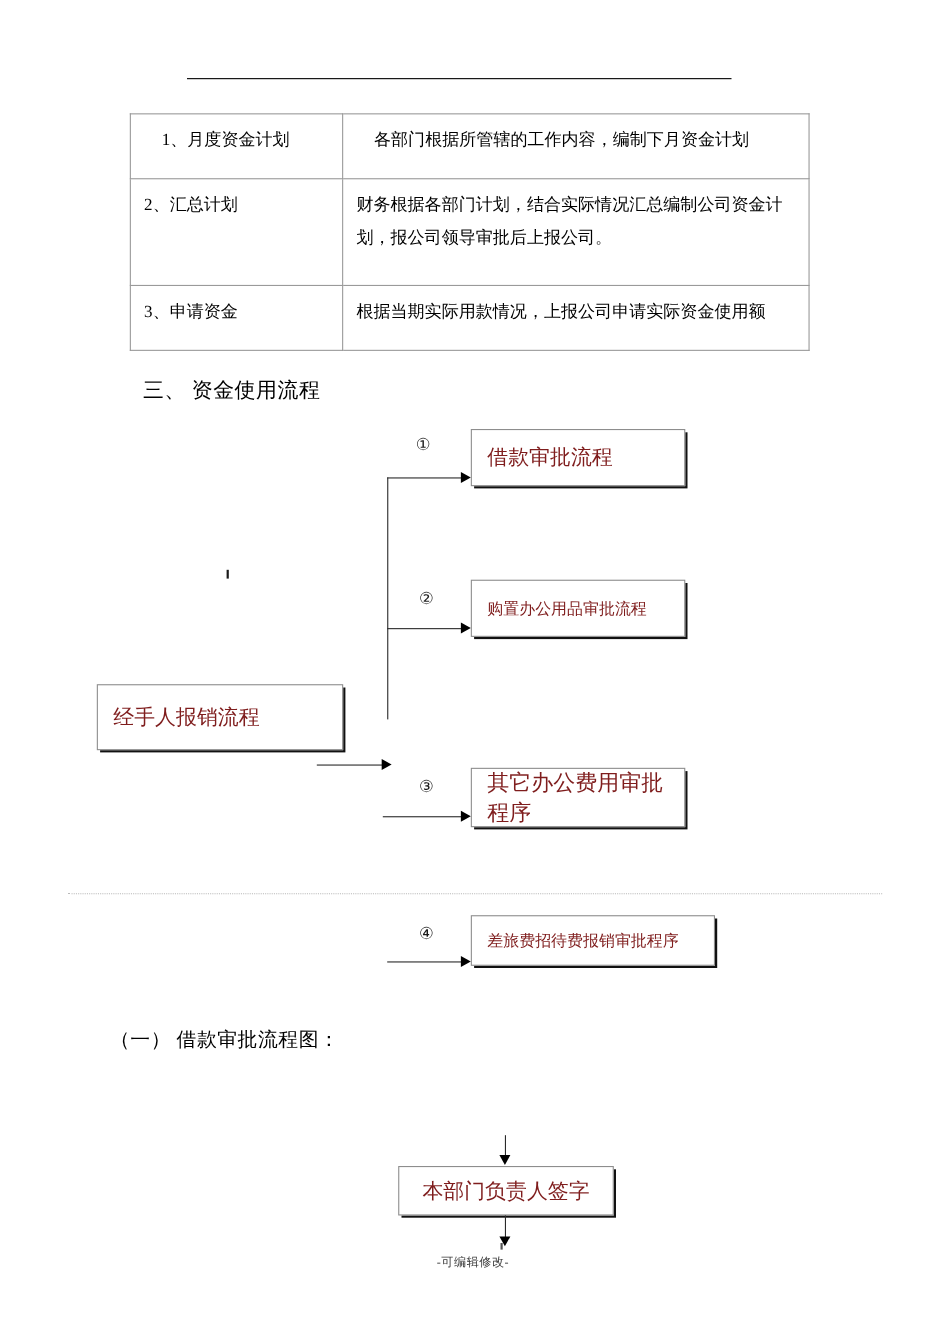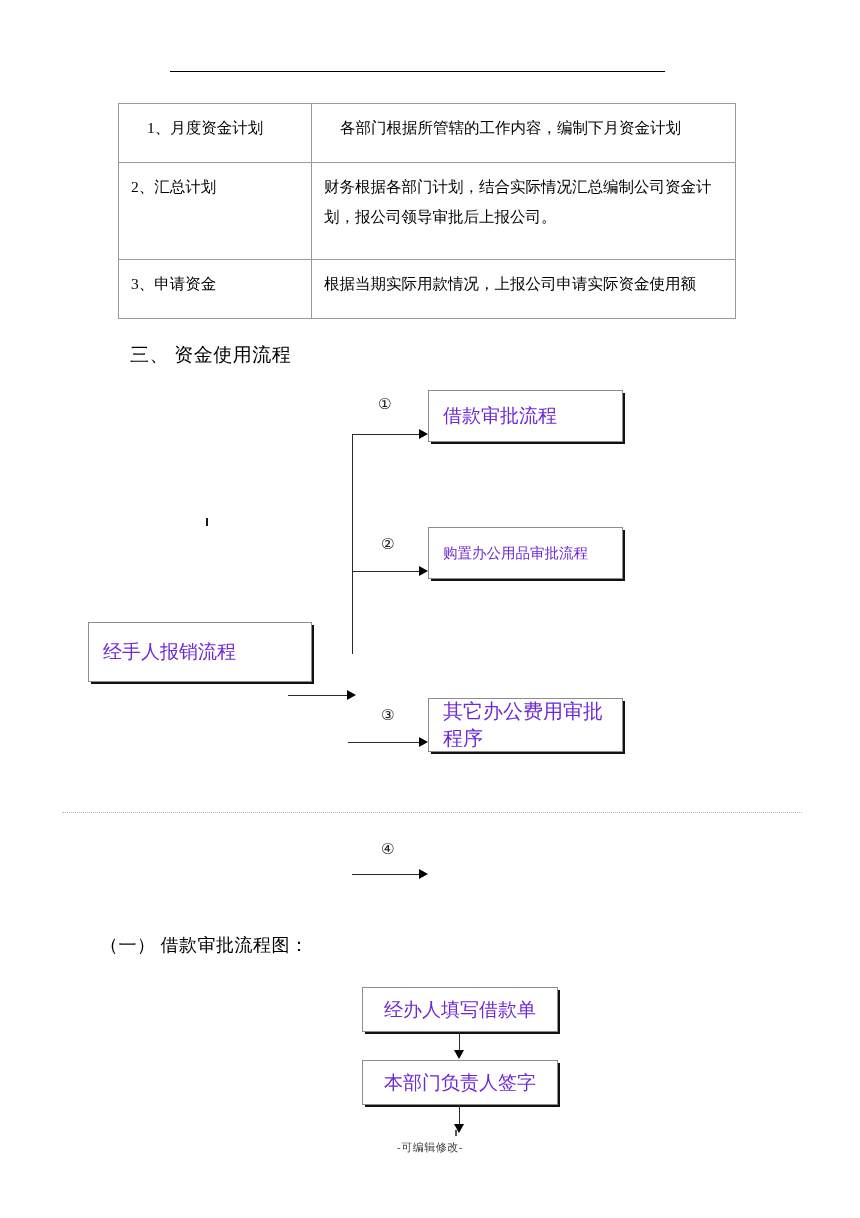--- a/index.html
+++ b/index.html
@@ -71,21 +71,21 @@
   
   .fbox {
     position: absolute;
     box-sizing: border-box;
     background: #ffffff;
     border: 1px solid #8d8d8d;
     box-shadow: 2.5px 2.5px 0 -0.5px #111;
     display: flex;
     align-items: center;
     font-family: "Liberation Serif", "DejaVu Serif", serif;
-    color: #6d28d9;
+    color: #7f1d1d;
   }
   .fbox.pad-left { padding-left: 14px; }
   .fbox.centered { justify-content: center; }
 
   #box-source   { left: 88px;  top: 622px; width: 224px; height: 60px; font-size: 19px; }
   #box-opt1     { left: 428px; top: 390px; width: 195px; height: 52px; font-size: 19px; }
   #box-opt2     { left: 428px; top: 527px; width: 195px; height: 52px; font-size: 14.5px; }
   #box-opt3     { left: 428px; top: 698px; width: 195px; height: 54px; font-size: 20px; }
   #box-opt4     { left: 428px; top: 832px; width: 222px; height: 46px; font-size: 14.5px; }
   #box-step1    { left: 362px; top: 987px; width: 196px; height: 45px; font-size: 19px; }
@@ -222,20 +222,21 @@
     </tbody>
   </table>
 
   <div class="heading" id="heading-section3">三、  资金使用流程</div>
 
   <div class="fbox pad-left" id="box-source">经手人报销流程</div>
 
   <div class="fbox pad-left" id="box-opt1">借款审批流程</div>
   <div class="fbox pad-left" id="box-opt2">购置办公用品审批流程</div>
   <div class="fbox pad-left" id="box-opt3">其它办公费用审批程序</div>
+  <div class="fbox pad-left" id="box-opt4">差旅费招待费报销审批程序</div>
 
   <div class="circ-num" id="num1">①</div>
   <div class="circ-num" id="num2">②</div>
   <div class="circ-num" id="num3">③</div>
   <div class="circ-num" id="num4">④</div>
 
   <div class="vline" id="trunk-v"></div>
   <div class="hline" id="branch-h1"></div>
   <div class="arrow-right" id="arrow-h1"></div>
   <div class="hline" id="branch-h2"></div>
@@ -249,21 +250,20 @@
 
   <div class="hline" id="branch-h4"></div>
   <div class="arrow-right" id="arrow-h4"></div>
 
   <div id="stray-mark"></div>
 
   <div id="page-break"></div>
 
   <div class="heading" id="heading-sub1">（一）  借款审批流程图：</div>
 
-  <div class="fbox centered" id="box-step1">经办人填写借款单</div>
   <div class="vline" id="v-step1-2"></div>
   <div class="arrow-down" id="arrow-step1"></div>
 
   <div class="fbox centered" id="box-step2">本部门负责人签字</div>
   <div class="vline" id="v-step2-out"></div>
   <div class="arrow-down" id="arrow-step2"></div>
 
   <div id="footer-tick"></div>
   <div id="footer-note">-可编辑修改-</div>
 

